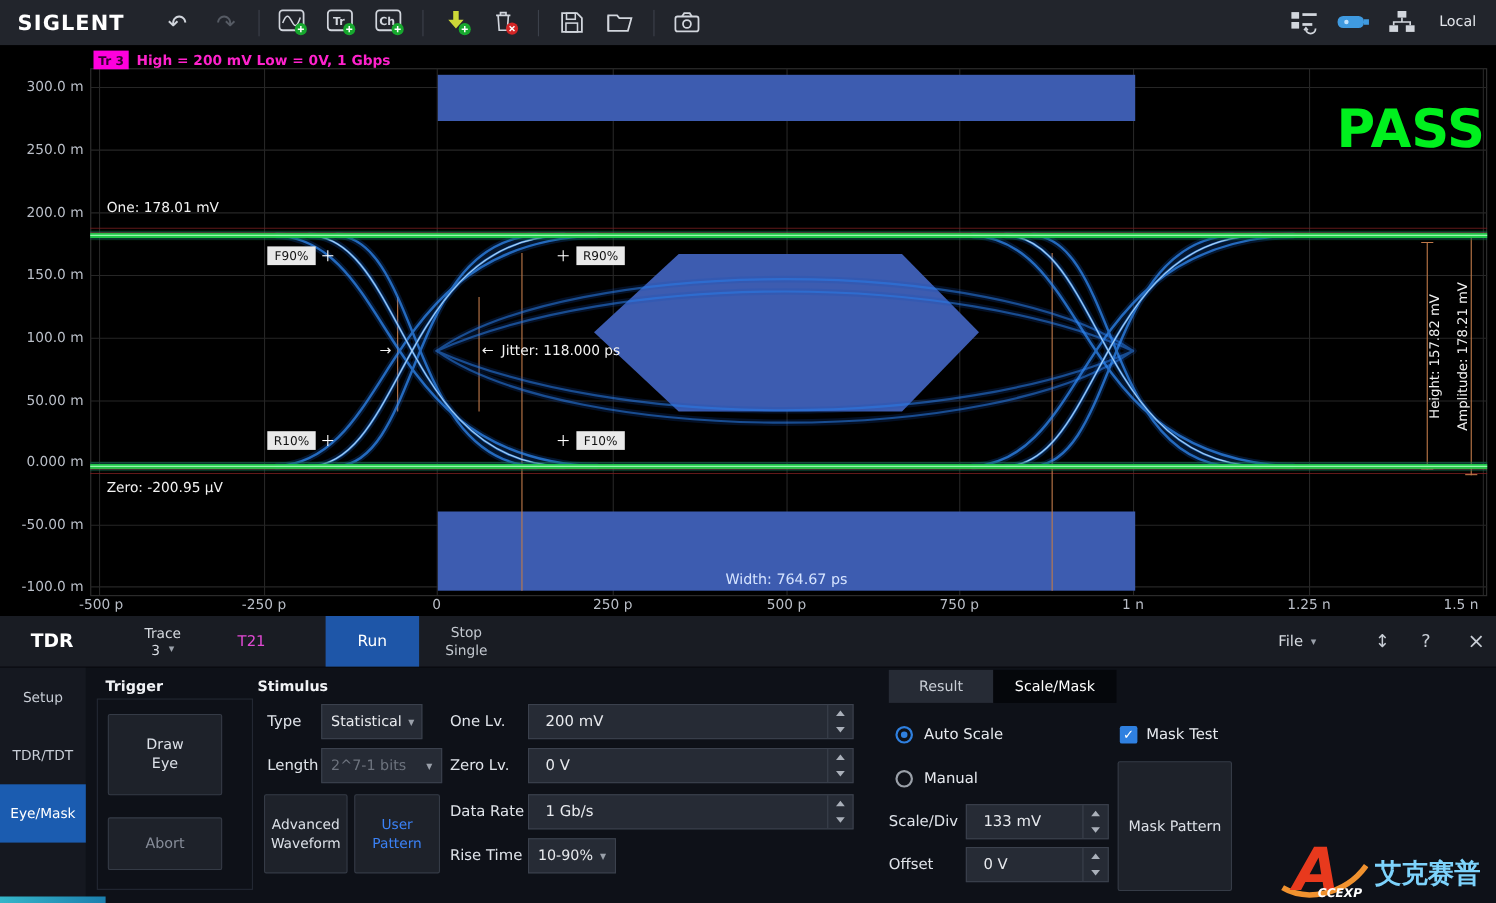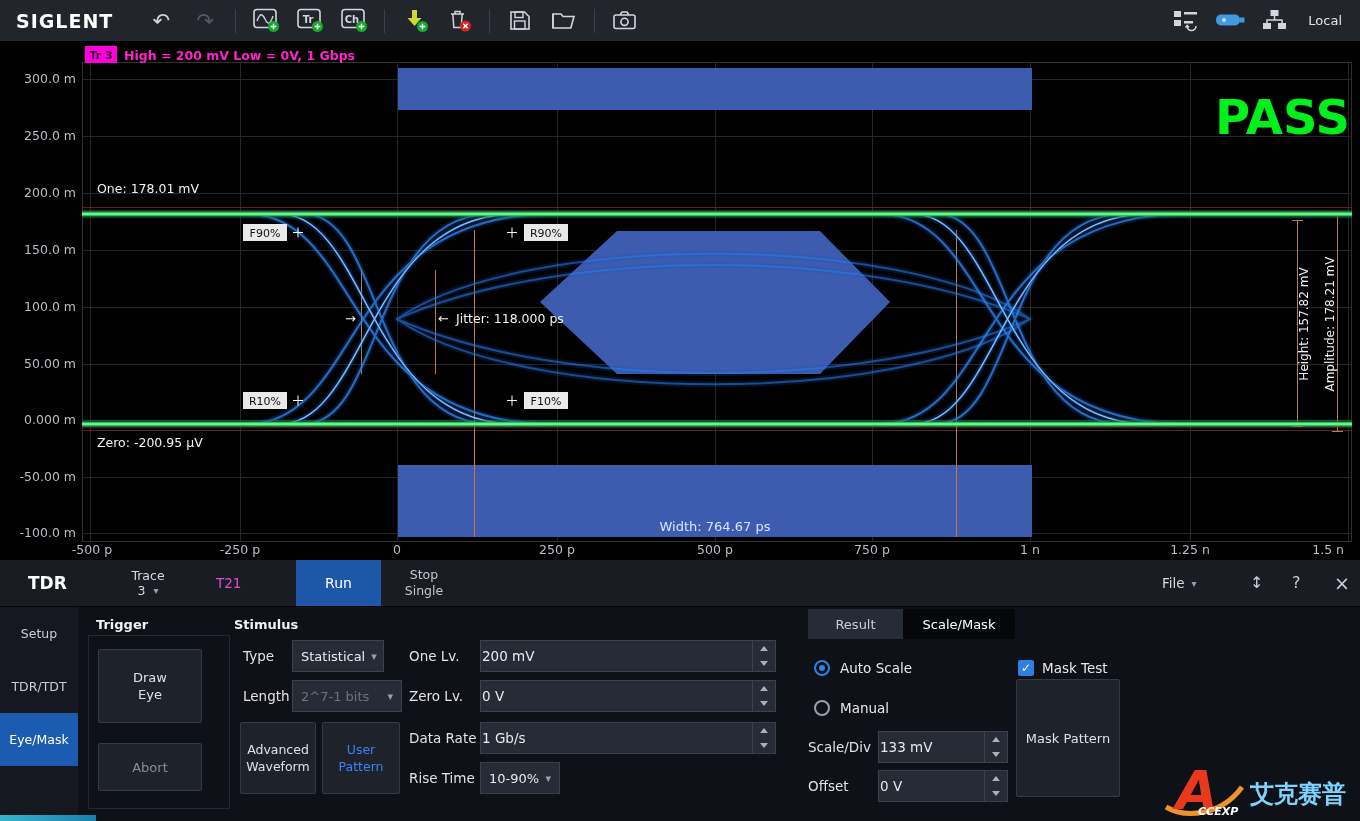--- a/index.html
+++ b/index.html
@@ -40,21 +40,21 @@
   .btn{position:absolute;background:#1e222a;border:1px solid #353b46;border-radius:2px;color:#dde1e8;
        display:flex;flex-direction:column;align-items:center;justify-content:center;font-size:13px;line-height:17px;cursor:pointer;box-sizing:border-box;text-align:center;}
   .btn.dim{color:#878d99;}
   .btn.dim2{color:#3b82f6;}
   .lbl{position:absolute;color:#dfe3e9;font-size:13.5px;line-height:32px;white-space:nowrap;}
   .dd{position:absolute;height:32px;background:#262b35;border:1px solid #3b414d;box-sizing:border-box;color:#e8eaee;
       display:flex;align-items:center;justify-content:space-between;padding:0 8px;font-size:13px;cursor:pointer;}
   .dd .chev{color:#9aa0aa;font-size:11px;margin-left:6px;}
   .dd.dis{color:#6d737e;}
   .spin{position:absolute;height:32px;background:#262b35;border:1px solid #3b414d;box-sizing:border-box;display:flex;}
-  .spin .val{flex:1;color:#e8eaee;font-size:13.5px;line-height:30px;padding-left:1px;}
+  .spin .val{flex:1;color:#e8eaee;font-size:13.5px;line-height:30px;padding-left:15px;}
   .spin .btns{width:22px;border-left:1px solid #3b414d;display:flex;flex-direction:column;}
   .spin .btns .sb{flex:1;display:flex;align-items:center;justify-content:center;cursor:pointer;}
   .tri-up{width:0;height:0;border-left:4px solid transparent;border-right:4px solid transparent;border-bottom:5px solid #aab0ba;}
   .tri-dn{width:0;height:0;border-left:4px solid transparent;border-right:4px solid transparent;border-top:5px solid #aab0ba;}
   .rtab{position:absolute;top:2px;height:30px;display:flex;align-items:center;justify-content:center;font-size:13px;cursor:pointer;}
   .rtab.off{background:#262b35;color:#c9ced6;}
   .rtab.on{background:#05070b;color:#fff;}
   .radio{position:absolute;width:16px;height:16px;border-radius:50%;box-sizing:border-box;cursor:pointer;}
   .radio.sel{border:2px solid #2f80e0;}
   .radio.sel::after{content:"";position:absolute;left:3px;top:3px;width:6px;height:6px;border-radius:50%;background:#2f80e0;}
@@ -500,21 +500,21 @@
           <span class="sb">
             <i class="tri-dn"></i>
           </span>
         </span>
     </div>
 
     <div class="chk" style="left:1018px;top:53px;">
       <span>✓</span>
     </div>
     <div class="rlbl" style="left:1042px;top:53px;">Mask Test</div>
-    <div class="btn" style="left:1016px;top:72px;width:104px;height:118px;">Mask Pattern</div>
+    <div class="btn" style="left:1016px;top:85px;width:104px;height:118px;">Mask Pattern</div>
 
     <div class="logo">
       <svg width="80" height="56" viewBox="0 0 80 56">
         <path d="M2 46 C22 58 58 54 78 26" stroke="#f0922f" stroke-width="5" fill="none"></path>
         <text x="12" y="48" font-size="54" font-style="italic" font-weight="bold" fill="#e8391d">A</text>
         <text x="34" y="54" font-size="11" font-style="italic" font-weight="bold" fill="#ffffff">CCEXP</text>
       </svg>
       <span class="logo-cn">艾克赛普</span>
     </div>
 

